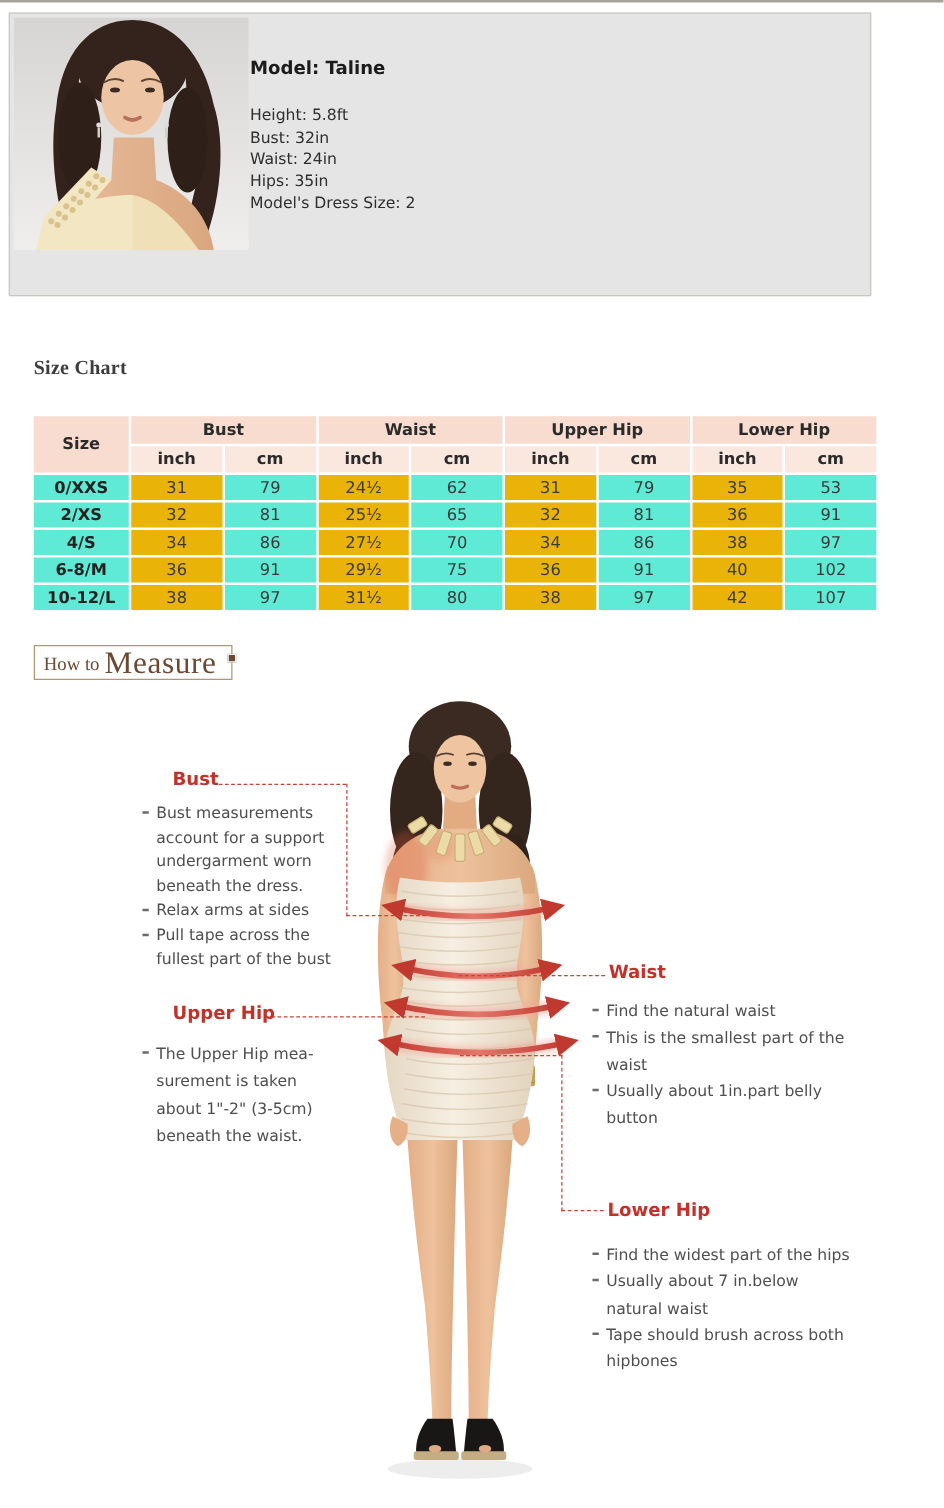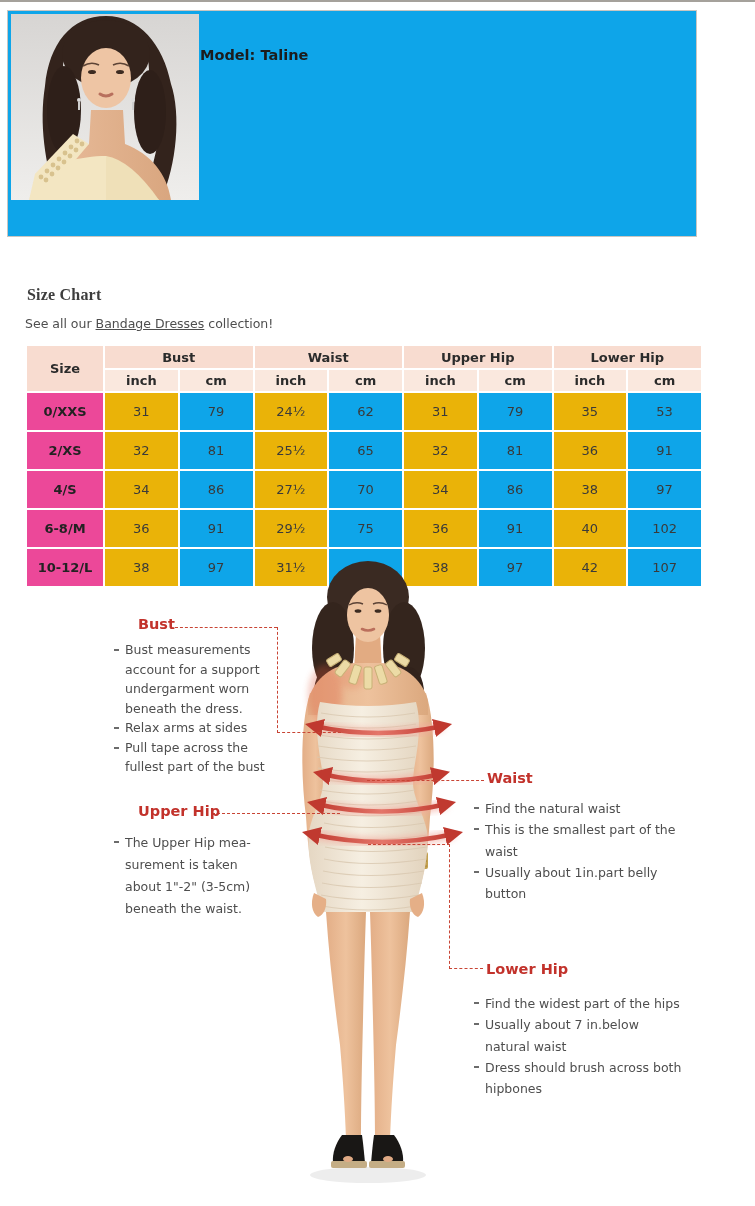--- a/index.html
+++ b/index.html
@@ -8,21 +8,21 @@
     position:relative; width:755px; height:1206px; margin:0 auto;
     background:#fff; overflow:hidden;
     font-family:"DejaVu Sans","Liberation Sans",sans-serif;
     color:#3a3a3a;
   }
   .top-rule { position:absolute; left:0; top:0; width:755px; height:2px; background:#a5a19b; }
 
   
   .model-box {
     position:absolute; left:7px; top:10px; width:690px; height:227px;
-    border:1px solid #c9c6c1; background:#0ea5e9;
+    border:1px solid #c9c6c1; background:#e5e5e5;
   }
   .model-photo { position:absolute; left:3px; top:3px; width:188px; height:186px; display:block; }
   .model-info { position:absolute; left:192px; top:36px; }
   .model-title { font-size:14.5px; font-weight:700; color:#1c1c1c; }
   .model-stats { list-style:none; margin-top:20px; }
   .model-stats li { font-size:12.5px; line-height:17.5px; color:#2e2e2e; }
   .model-note {
     position:absolute; left:3px; top:189px; width:440px;
     font-size:13px; line-height:20px; color:#333;
   }
@@ -30,32 +30,32 @@
   
   .size-chart-heading {
     position:absolute; left:27px; top:286px;
     font-family:"Liberation Serif","DejaVu Serif",serif;
     font-size:16px; font-weight:700; color:#3d3d3d; letter-spacing:.2px;
   }
   .chart-intro { position:absolute; left:25px; top:316px; font-size:12.5px; color:#4e4e4e; }
   .chart-intro a { color:#4e4e4e; text-decoration:underline; }
 
   table.size-table {
-    position:absolute; left:25px; top:344px; width:678px;
+    position:absolute; left:25px; top:331px; width:678px;
     border-collapse:separate; border-spacing:2px; table-layout:fixed;
     font-size:13px;
   }
   .size-table col.c0 { width:76px; }
   .size-table th, .size-table td { text-align:center; vertical-align:middle; padding:0; }
   .size-table .grp { background:#f8dcd0; font-weight:700; color:#2b2b2b; height:22px; font-size:13px; }
   .size-table .size-head { background:#f8dcd0; font-weight:700; color:#2b2b2b; font-size:13px; }
   .size-table .unit { background:#fae8de; font-weight:700; color:#2b2b2b; height:21px; font-size:13px; }
-  .size-table .rowhead { background:#ec4899; font-weight:700; color:#222; height:37px; }
+  .size-table .rowhead { background:#5eead4; font-weight:700; color:#222; height:20px; }
   .size-table td.inch { background:#eab308; color:#3a3a3a; }
-  .size-table td.cm   { background:#0ea5e9; color:#3a3a3a; }
+  .size-table td.cm   { background:#5eead4; color:#3a3a3a; }
 
   
   .howto {
     position:absolute; left:27px; top:516px; display:inline-block;
     border:1px solid #b09776; padding:0 12px 3px 7px; height:28px;
     font-family:"Liberation Serif","DejaVu Serif",serif; color:#6b4a33;
     white-space:nowrap;
   }
   .howto .small { font-size:15px; vertical-align:2px; }
   .howto .big { font-size:25px; letter-spacing:.5px; }
@@ -155,25 +155,31 @@
           <circle cx="53" cy="148" r="2.4"></circle>
           <circle cx="59" cy="142" r="2.4"></circle>
         <circle cx="65" cy="136" r="2.4"></circle>
           <circle cx="71" cy="130" r="2.4"></circle>
       </g>
       <path d="M95,142 Q120,146 148,186 L95,186 Z" fill="#efe0b8"></path>
     </svg>
 
     <div class="model-info">
       <div class="model-title">Model: Taline</div>
+      <ul class="model-stats">
+        <li>Height: 5.8ft</li>
+        <li>Bust: 32in</li>
+        <li>Waist: 24in</li>
+        <li>Hips: 35in</li>
+        <li>Model's Dress Size: 2</li>
+      </ul>
     </div>
   </div>
 
   <h2 class="size-chart-heading">Size Chart</h2>
-  <p class="chart-intro"><span>See all our </span><a href="#">Bandage Dresses</a><span> collection!</span></p>
 
   <table class="size-table">
     <colgroup>
       <col class="c0">
         <col>
         <col>
         <col>
         <col>
         <col>
         <col>
@@ -249,20 +255,25 @@
       <td class="inch">31½</td>
       <td class="cm">80</td>
       <td class="inch">38</td>
       <td class="cm">97</td>
       <td class="inch">42</td>
       <td class="cm">107</td>
     </tr>
   </tbody>
     </table>
 
+  <div class="howto">
+    <span class="small">How to</span>
+    <span class="big">Measure</span>
+    <span class="sq"></span>
+  </div>
 
   <svg class="fig" viewBox="0 0 300 645">
     <defs>
       <linearGradient id="skin2" x1="0" y1="0" x2="1" y2="0">
         <stop offset="0" stop-color="#e3ae87"></stop>
           <stop offset=".5" stop-color="#eec29d"></stop>
           <stop offset="1" stop-color="#dba87e"></stop>
       </linearGradient>
       <linearGradient id="dressGrad" x1="0" y1="0" x2="1" y2="0">
         <stop offset="0" stop-color="#e5d7c3"></stop>
@@ -411,15 +422,15 @@
   <ul class="m-list list-waist">
     <li>Find the natural waist</li>
     <li>This is the smallest part of the waist</li>
     <li>Usually about 1in.part belly button</li>
   </ul>
 
   <div class="m-label lbl-lhip">Lower Hip</div>
   <ul class="m-list list-lhip">
     <li>Find the widest part of the hips</li>
     <li>Usually about 7 in.below natural waist</li>
-    <li>Dress should brush across both hipbones</li>
+    <li>Tape should brush across both hipbones</li>
   </ul>
 </div>
 
 </body></html>

